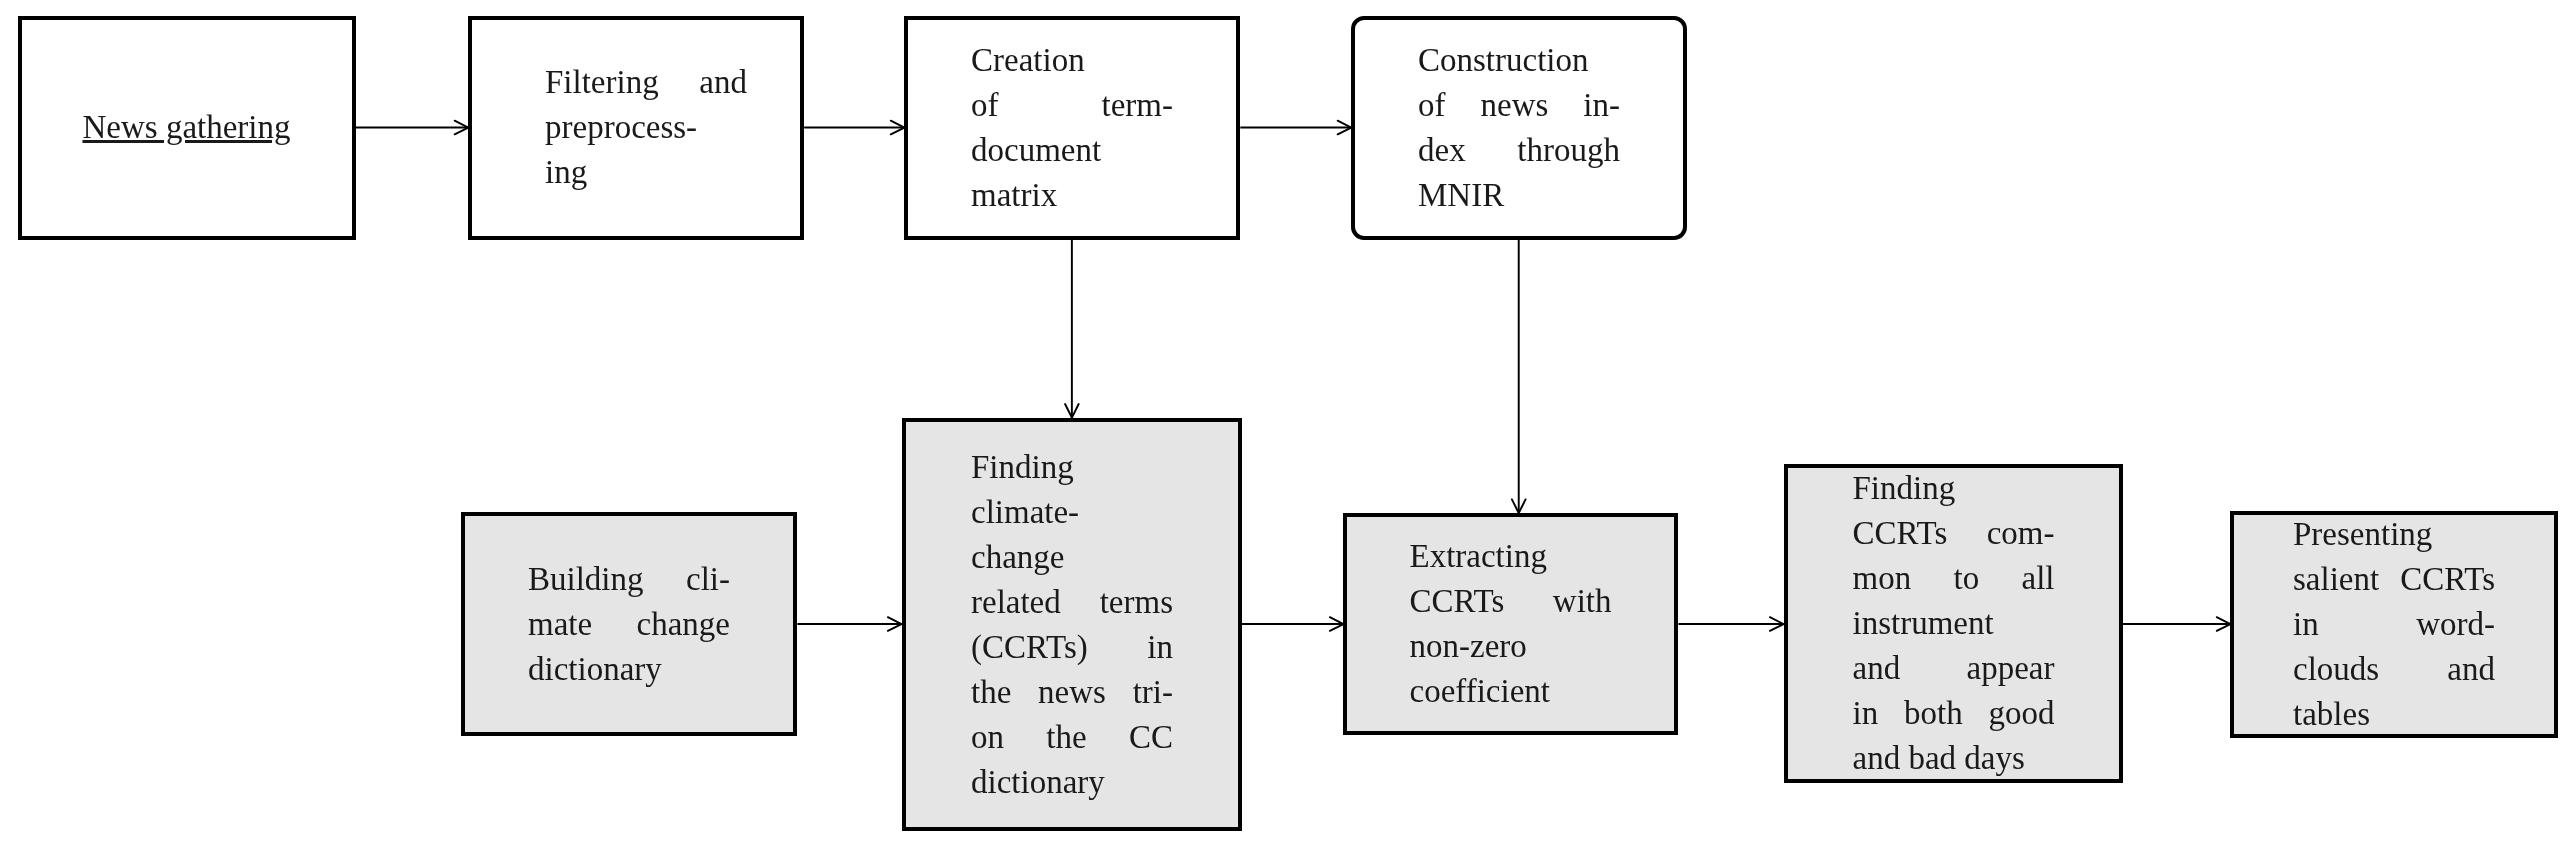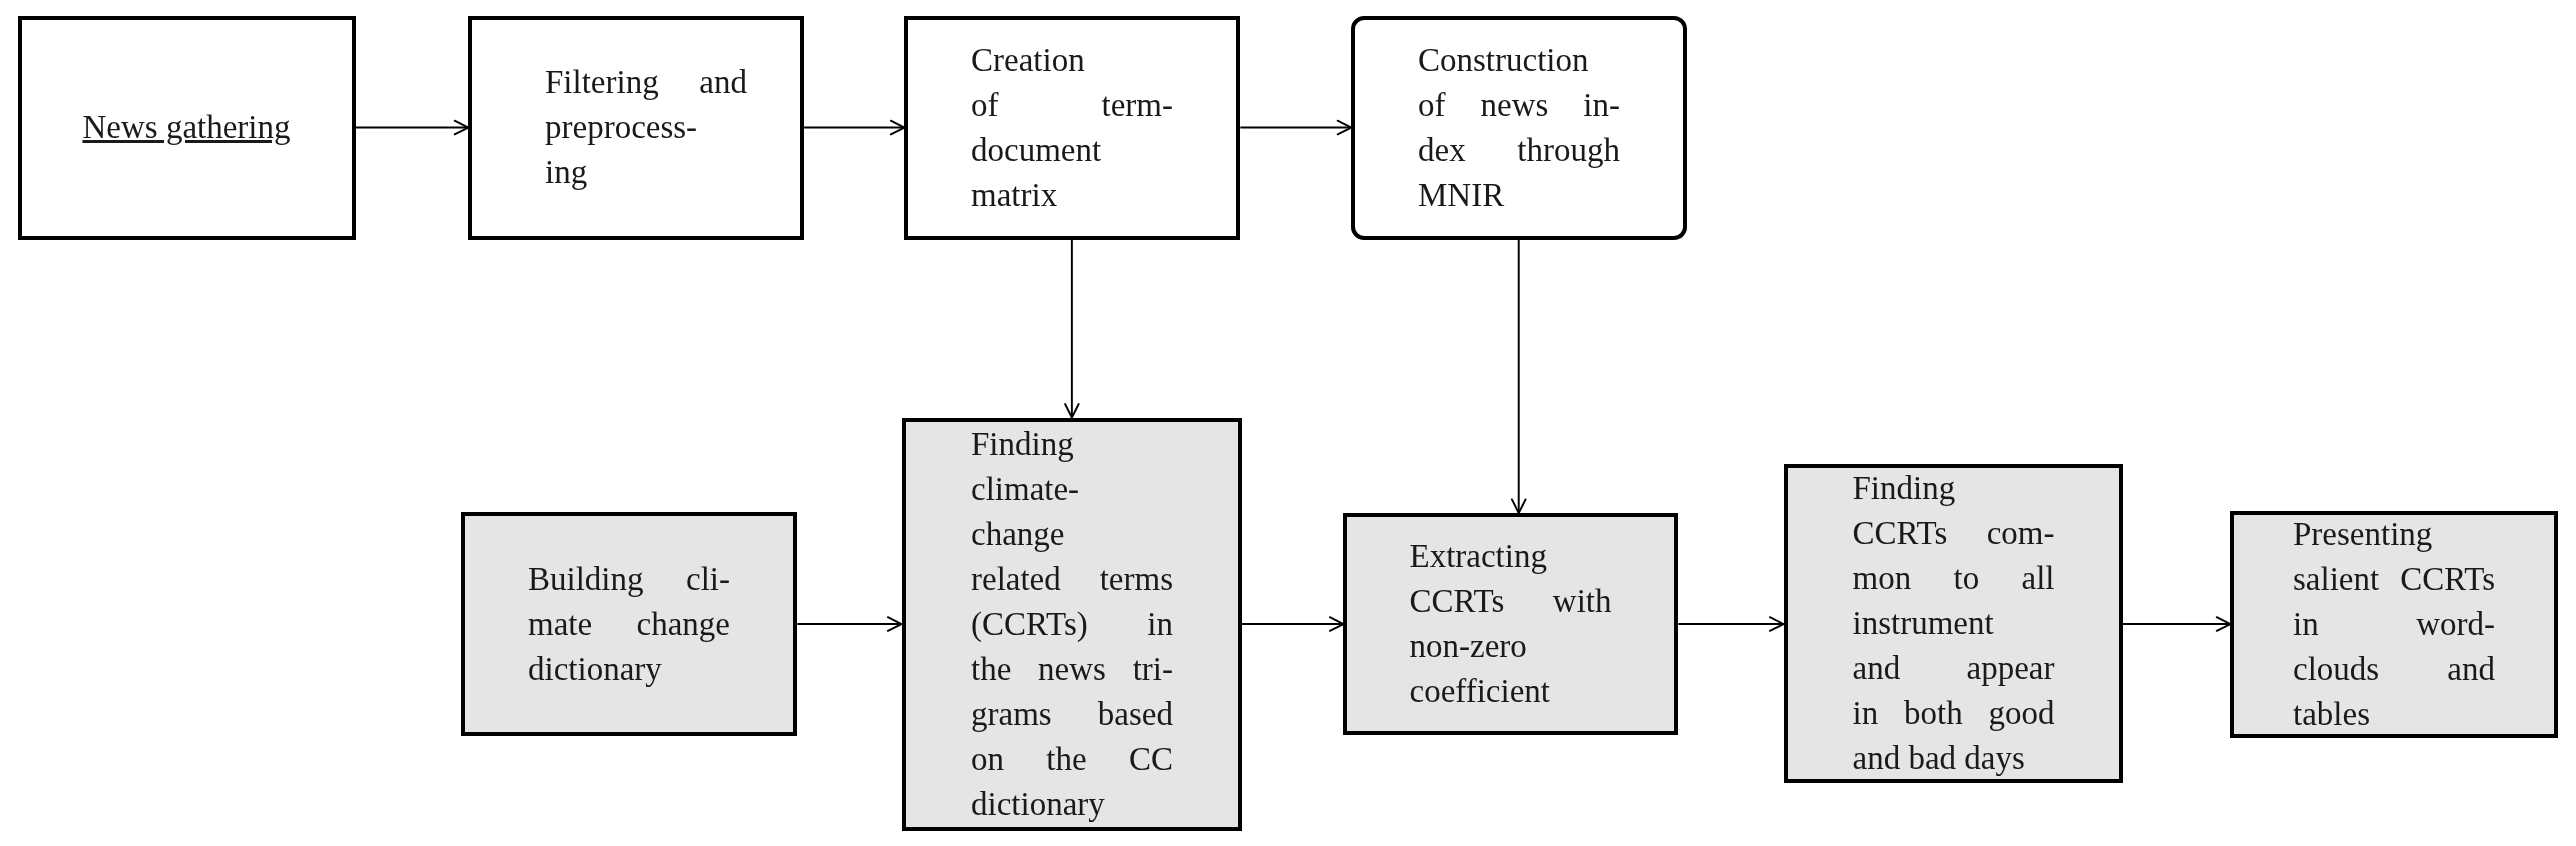--- a/index.html
+++ b/index.html
@@ -99,21 +99,20 @@
         </div>
       </div>
       <div class="node highlight" style="left: 902px; top: 418px; width: 340px; height: 413px;">
         <div class="node-text">
           <div class="line">Finding</div>
           <div class="line">climate-</div>
           <div class="line">change</div>
           <div class="line">related terms</div>
           <div class="line">(CCRTs) in</div>
           <div class="line">the news tri-</div>
-          <div class="line">grams based</div>
           <div class="line">on the CC</div>
           <div class="line last">dictionary</div>
         </div>
       </div>
       <div class="node highlight" style="left: 1343px; top: 513px; width: 335px; height: 222px;">
         <div class="node-text">
           <div class="line">Extracting</div>
           <div class="line">CCRTs with</div>
           <div class="line">non-zero</div>
           <div class="line last">coefficient</div>

